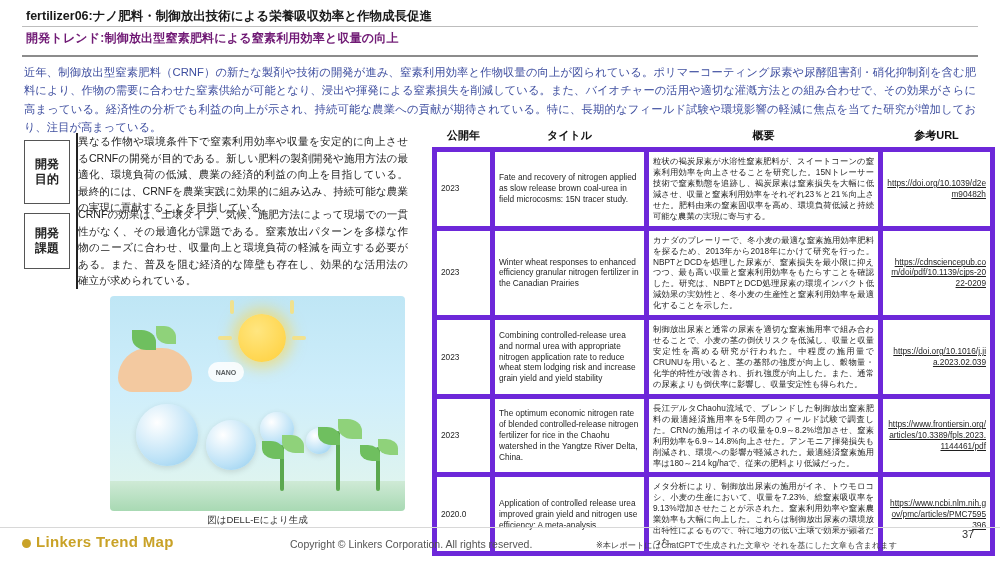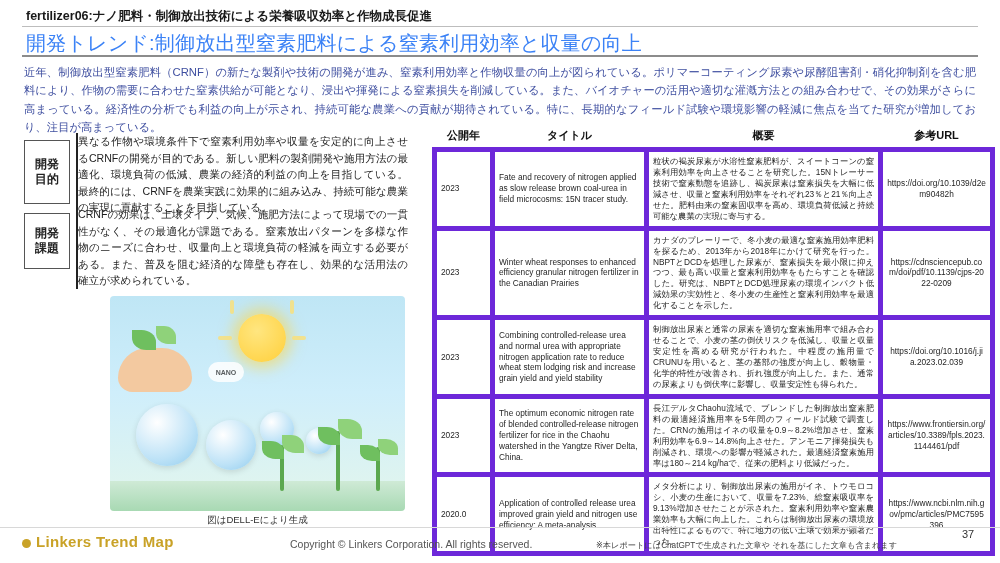--- a/index.html
+++ b/index.html
@@ -16,21 +16,21 @@
   
   .hdr-sub{
     position:absolute;left:26px;top:8px;
     font-size:12.5px;font-weight:bold;color:#1a1a1a;letter-spacing:0px;
   }
   .hdr-rule{
     position:absolute;left:22px;top:26px;width:956px;height:1px;background:#bdbdbd;
   }
   .hdr-title{
     position:absolute;left:26px;top:30px;
-    font-size:20px;font-weight:normal;color:#3b82f6;letter-spacing:0.2px;
+    font-size:12px;font-weight:bold;color:#701a75;letter-spacing:0.2px;
   }
   .hdr-rule2{
     position:absolute;left:22px;top:55px;width:956px;height:2px;background:#8c8c8c;
   }
 
   
   .intro{
     position:absolute;left:24px;top:63px;width:952px;
     font-size:11.3px;line-height:1.62;color:#3f4fa0;
     text-align:justify;
@@ -79,21 +79,21 @@
   }
   .tbl td{
     border:5px solid #6d28d9;
     vertical-align:middle;
     padding:4px 4px;
     font-size:8.3px;line-height:1.32;color:#1f1f1f;
   }
   .c-year{width:54px;text-align:left;font-size:10.5px;color:#111;}
   .c-title{width:150px;font-size:8.8px;line-height:1.38;color:#1b1b1b;}
   .c-sum{width:230px;text-align:justify;}
-  .c-url{width:108px;text-align:center;font-size:8px;color:#3a57c8;word-break:break-all;line-height:1.3;}
+  .c-url{width:108px;text-align:right;font-size:8px;color:#3a57c8;word-break:break-all;line-height:1.3;text-decoration:underline;}
   .hdr-year{width:54px;}
   .hdr-title-c{width:150px;}
   .hdr-sum{width:230px;}
   .hdr-url{width:108px;}
 
   
   .f-rule{position:absolute;left:0;top:527px;width:1000px;height:1px;background:#d8d8d8;}
   .brand{
     position:absolute;left:22px;top:533px;
     font-size:15px;color:#c9a227;font-weight:bold;letter-spacing:0.3px;

